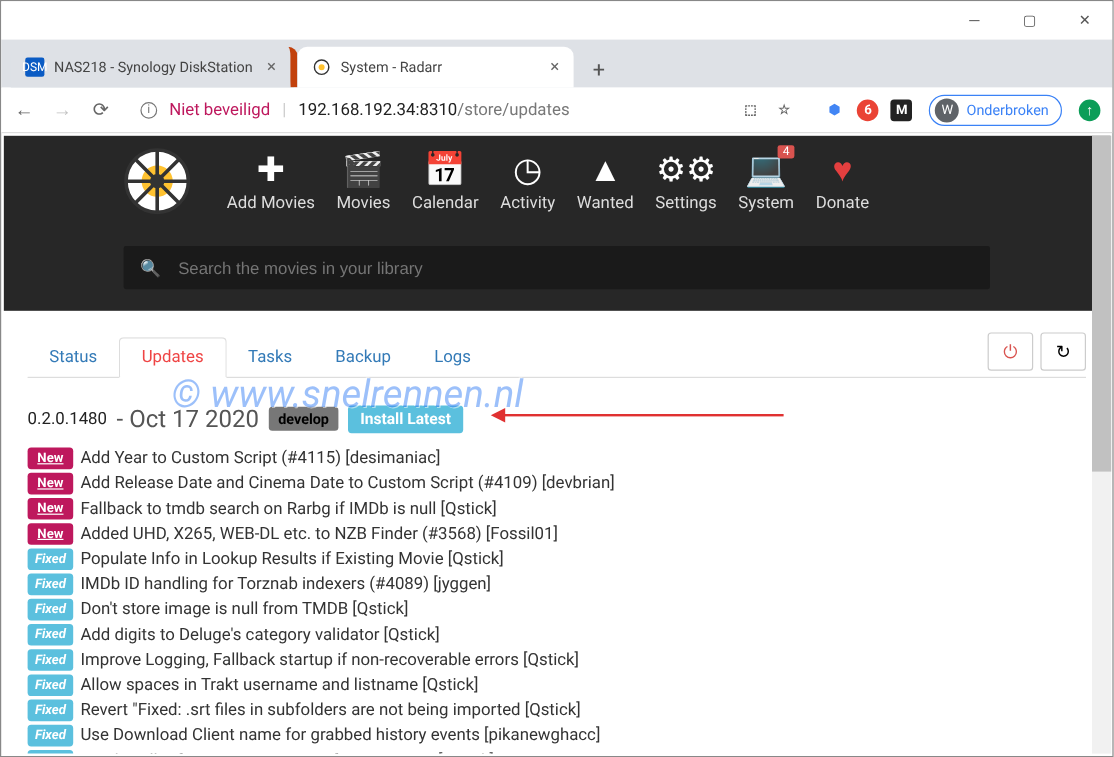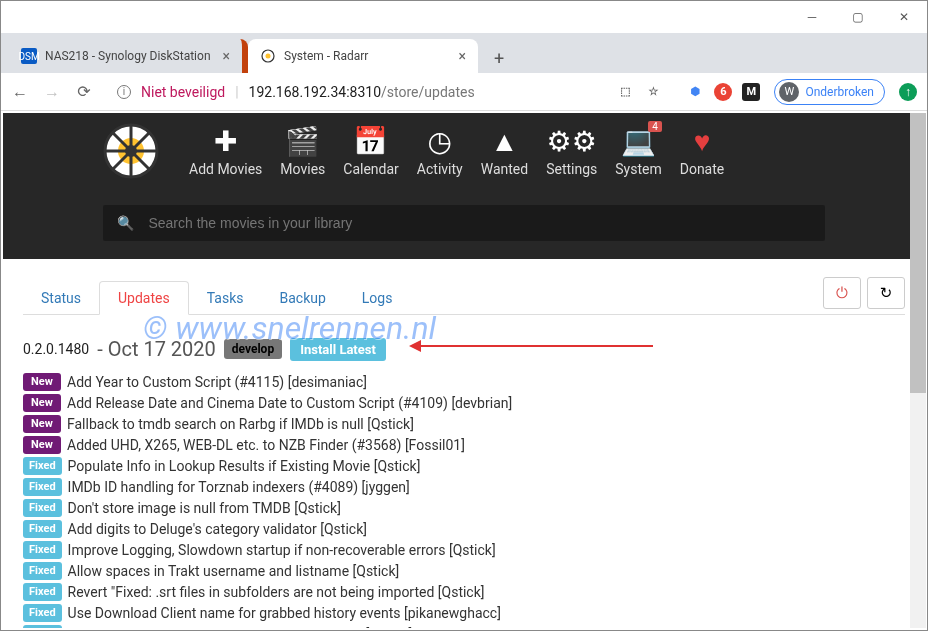--- a/index.html
+++ b/index.html
@@ -44,22 +44,22 @@
 .version-row { display:flex; align-items:center; gap:8px; margin: 22px 0 12px; font-size:14px; position:relative; }
 .version-num { font-size:14px; color:#222; }
 .version-date { font-size:20px; color:#555; }
 .label-dev { background:#777; color:#000000; padding:3px 8px; border-radius:3px; font-size:12px; font-weight:bold; }
 .label-install { background:#5bc0de; color:#fff; padding:4px 10px; border-radius:3px; font-size:13px; font-weight:bold; cursor:pointer; }
 .arrow { position:absolute; left: 390px; top: 8px; width: 240px; height: 2px; background:#e03131; }
 .arrow::before { content:''; position:absolute; left:-10px; top:-5px; border:6px solid transparent; border-right:12px solid #e03131; }
 .changes { display:flex; flex-direction:column; gap:3px; }
 .change-row { display:flex; align-items:center; gap:6px; font-size:14px; color:#333; }
 .tag { color:#fff; border-radius:3px; font-size:11px; font-weight:bold; padding:2px 6px 3px; min-width:38px; text-align:center; }
-.tag.new { background:#701a75; }
-.tag.fixed { background:#5bc0de; }
+.tag.new { background:#be185d;text-decoration:underline; }
+.tag.fixed { background:#5bc0de;font-style:italic; }
 .scrollbar { position:absolute; right:1px; top:112px; width:16px; bottom:2px; background:#f1f1f1; }
 .scroll-thumb { position:absolute; top:0; width:16px; height:280px; background:#c1c1c1; }
 .green-circle { width:18px; height:18px; border-radius:50%; background:#0c9d58; color:#fff; display:flex; align-items:center; justify-content:center; font-size:12px; }
 </style>
 </head>
 <body>
 
 <div class="titlebar">
   <div class="titlebar-btn">─</div>
   <div class="titlebar-btn">▢</div>
@@ -212,21 +212,21 @@
         <div class="change-row">
           <span class="tag fixed">Fixed</span>
           <span>Don't store image is null from TMDB [Qstick]</span>
         </div>
         <div class="change-row">
           <span class="tag fixed">Fixed</span>
           <span>Add digits to Deluge's category validator [Qstick]</span>
         </div>
         <div class="change-row">
           <span class="tag fixed">Fixed</span>
-          <span>Improve Logging, Slowdown startup if non-recoverable errors [Qstick]</span>
+          <span>Improve Logging, Fallback startup if non-recoverable errors [Qstick]</span>
         </div>
         <div class="change-row">
           <span class="tag fixed">Fixed</span>
           <span>Allow spaces in Trakt username and listname [Qstick]</span>
         </div>
         <div class="change-row">
           <span class="tag fixed">Fixed</span>
           <span>Revert "Fixed: .srt files in subfolders are not being imported [Qstick]</span>
         </div>
         <div class="change-row">

